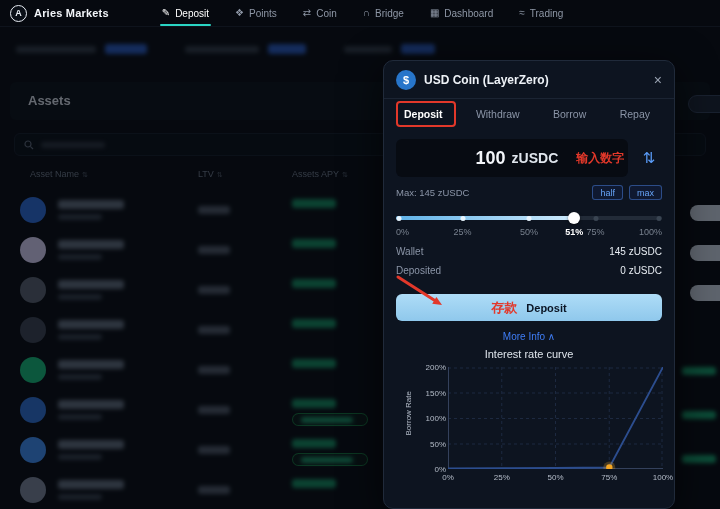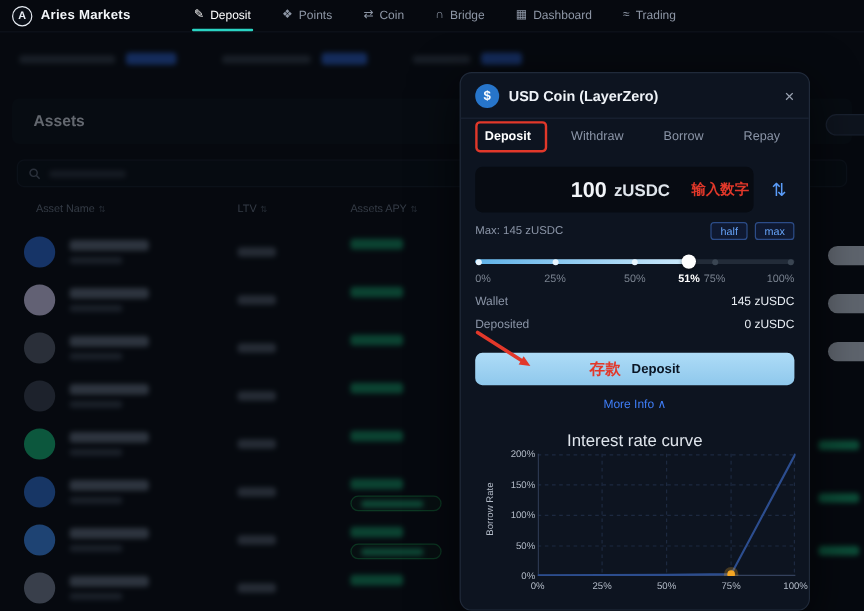--- a/index.html
+++ b/index.html
@@ -112,21 +112,21 @@
 
   .deposit-wrap { position:relative; margin:10px 12px 0; }
   .deposit-btn { width:100%; height:27px; border:none; border-radius:6px; cursor:pointer;
     background:linear-gradient(180deg,#aedcf7,#8fc8ec); display:flex; align-items:center; justify-content:center; gap:9px;
     font-family:inherit; }
   .annot-cn { color:var(--annot); font-weight:bold; font-size:13px; }
   .dep-label { color:#0a1524; font-weight:bold; font-size:11px; }
   .annot-arrow { position:absolute; left:0; top:-20px; width:70px; height:48px; pointer-events:none; z-index:3; }
 
   .more-info { text-align:center; margin-top:10px; font-size:10px; color:var(--blue); cursor:pointer; height:12px; }
-  .chart-title { text-align:center; margin-top:16px; font-size:14px; color:#dfe5ec; height:12px; }
+  .chart-title { text-align:center; margin-top:5px; font-size:11px; color:#dfe5ec; height:12px; }
 
   .chart { position:relative; margin-top:5px; height:125px; }
   .ylab { position:absolute; left:20px; top:26px; writing-mode:vertical-rl; transform:rotate(180deg);
     font-size:8px; color:#b4bcc8; }
   .ytick { position:absolute; left:4px; width:58px; text-align:right; transform:translateY(-50%);
     font-size:8px; color:#b4bcc8; }
   .xtick { position:absolute; top:108px; transform:translateX(-50%); font-size:8px; color:#b4bcc8; }
   .plot { position:absolute; left:64px; top:2px; }
 </style>
 </head>

